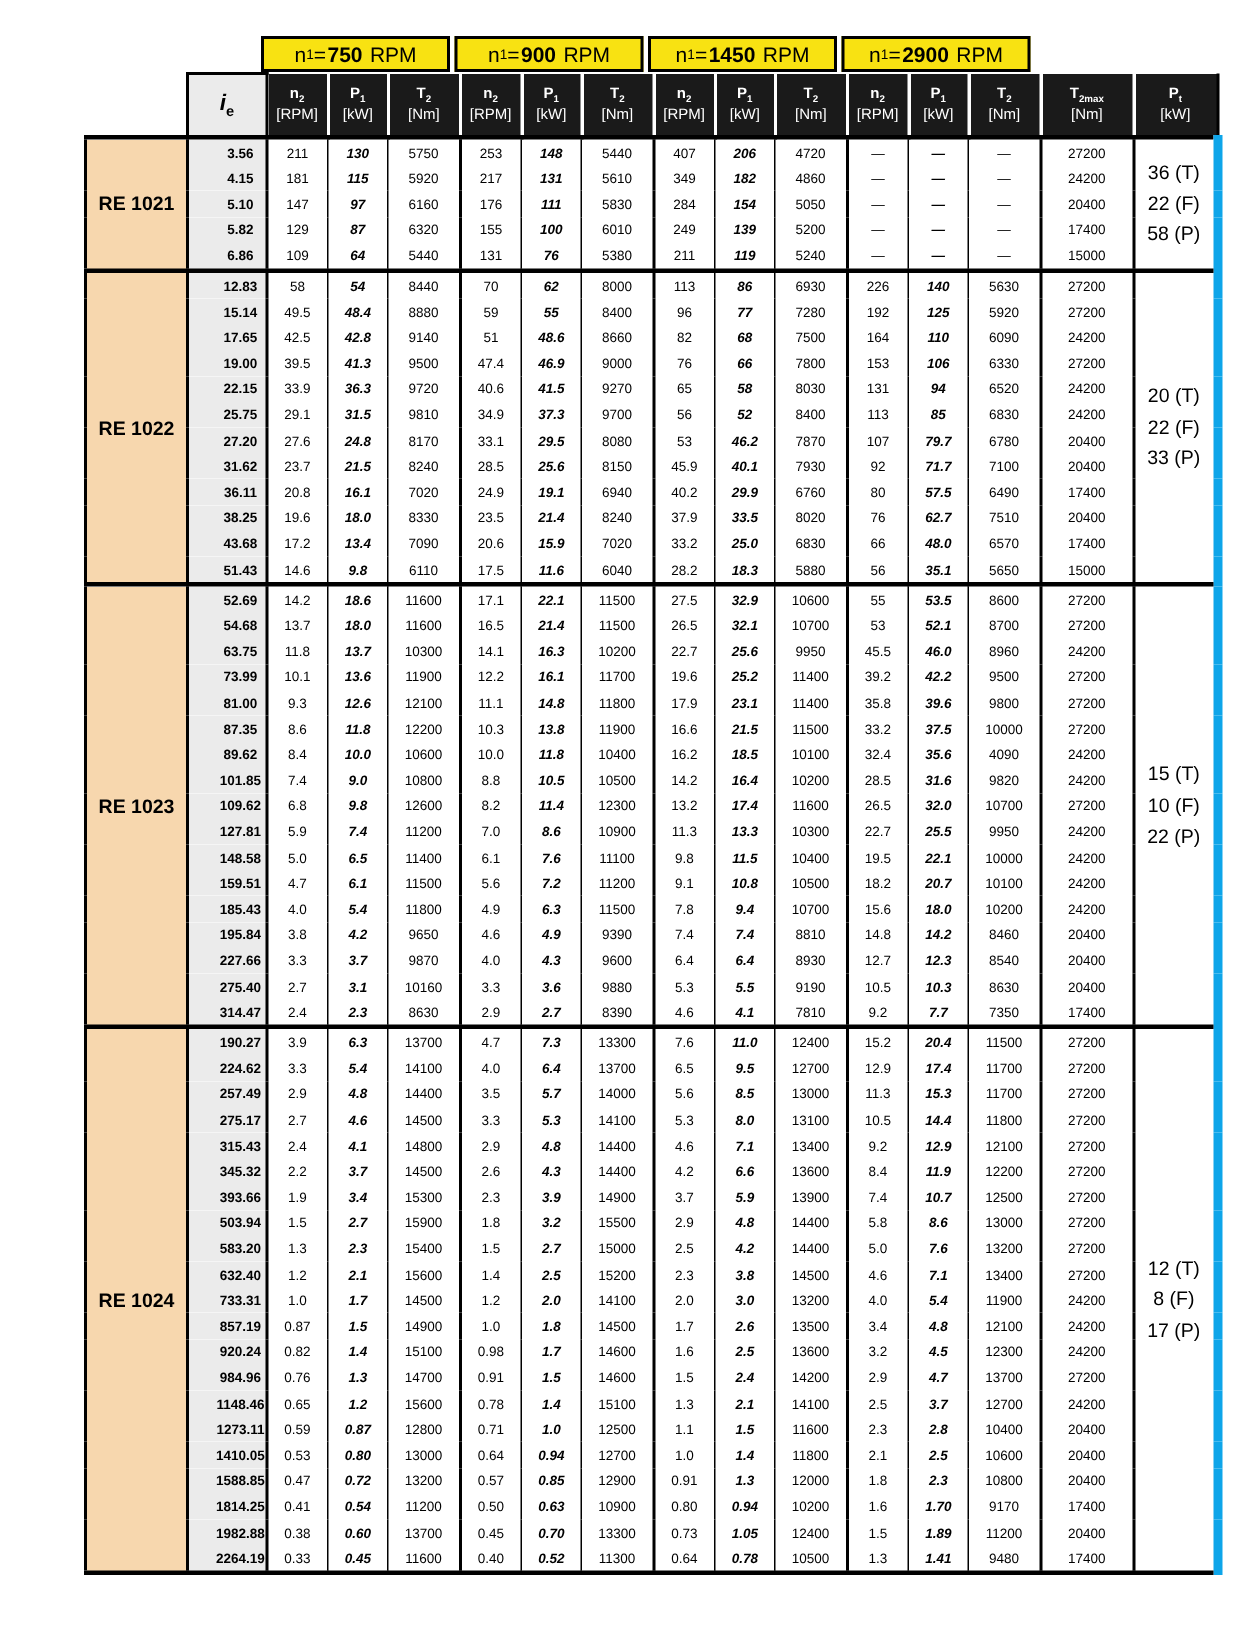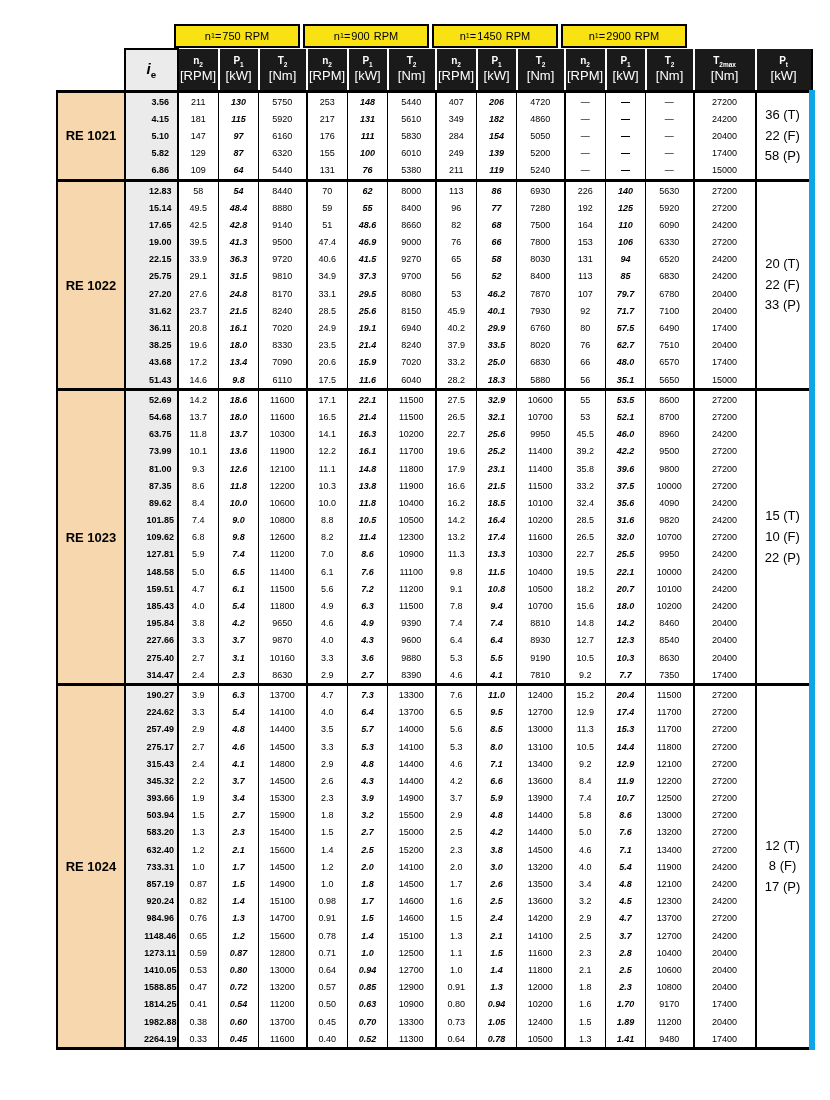--- a/index.html
+++ b/index.html
@@ -1,31 +1,31 @@
 <!DOCTYPE html>
 <html style="--yellow: #f8e212; --dark: #1a1a1a; --peach: #f7d7ae; --gray: #ebebeb; --border: #000000;"><head>
 <meta charset="utf-8">
 <style>
   html,body{margin:0;padding:0;background:#fff;}
   body{width:830px;height:1100px;position:relative;font-family:"Liberation Sans",sans-serif;color:#000;}
   .wrap{position:absolute;left:56px;top:24px;}
   .yellow-row{display:flex;margin-left:118px;height:24px;}
   .band{width:126px;margin-right:3px;box-sizing:border-box;border:2px solid #000;background:var(--yellow,#fae314);
-        display:flex;align-items:center;justify-content:center;font-size:11px;white-space:nowrap;}
-  .band b{font-weight:normal;margin:12px 1px;}
+        display:flex;align-items:center;justify-content:center;font-size:14px;white-space:nowrap;}
+  .band b{font-weight:bold;margin:12px 1px;}
   sub{font-size:0.65em;}
   table{border-collapse:collapse;table-layout:fixed;}
   th,td{padding:0;margin:0;text-align:center;vertical-align:middle;overflow:hidden;white-space:nowrap;}
   thead th{height:40px;line-height:1.15;}
   th.corner{border:none;background:transparent;}
   th.ratio{background:var(--gray,#ebebeb);border:2px solid #000;font-size:15px;font-weight:bold;}
   th.dark{background:var(--dark,#1a1a1a);color:#fff;border-left:2px solid #fff;border-right:2px solid #fff;
           font-size:10px;font-weight:bold;}
   th.dark.last{border-right:2px solid #000;}
-  th.dark .unit{display:block;font-size:13px;font-weight:normal;margin-top:1px;}
+  th.dark .unit{display:block;font-size:10px;font-weight:normal;margin-top:1px;}
   td{height:17.2px;font-size:9px;border-left:1px solid #000;border-right:1px solid #000;}
   td.gstart{border-left:2px solid #000;}
   td.model{background:var(--peach,#f7d7ae);border:2px solid #000;font-size:13px;font-weight:bold;text-align:center;}
   td.ie{background:var(--gray,#ebebeb);font-weight:bold;border-left:2px solid #000;border-right:2px solid #000;padding-left:18px;}
   td.p1{font-weight:bold;font-style:italic;}
   td.pt{border-left:2px solid #000;border-right:6px solid #0ea5e9;font-size:13px;line-height:1.6;}
   tbody{border-top:3px solid #000;}
   tbody.lastgrp{border-bottom:3px solid #000;}
 </style>
 </head>

